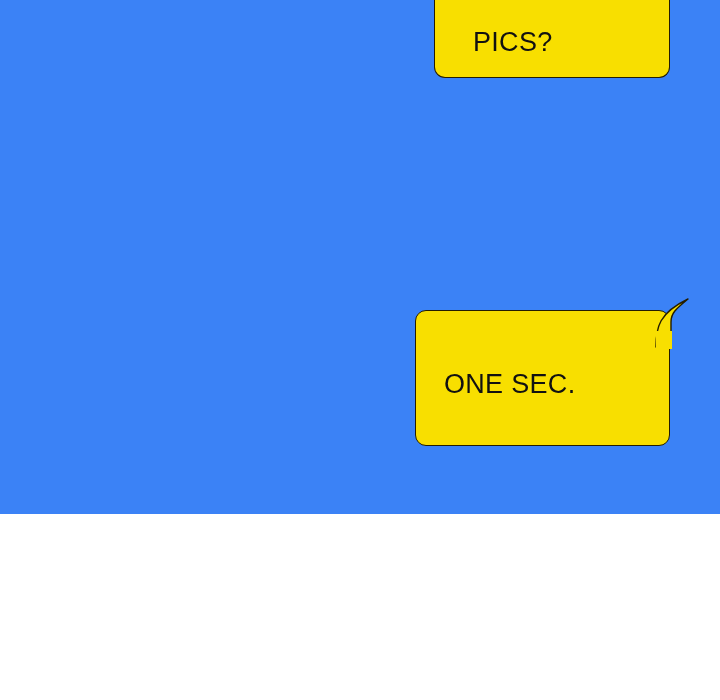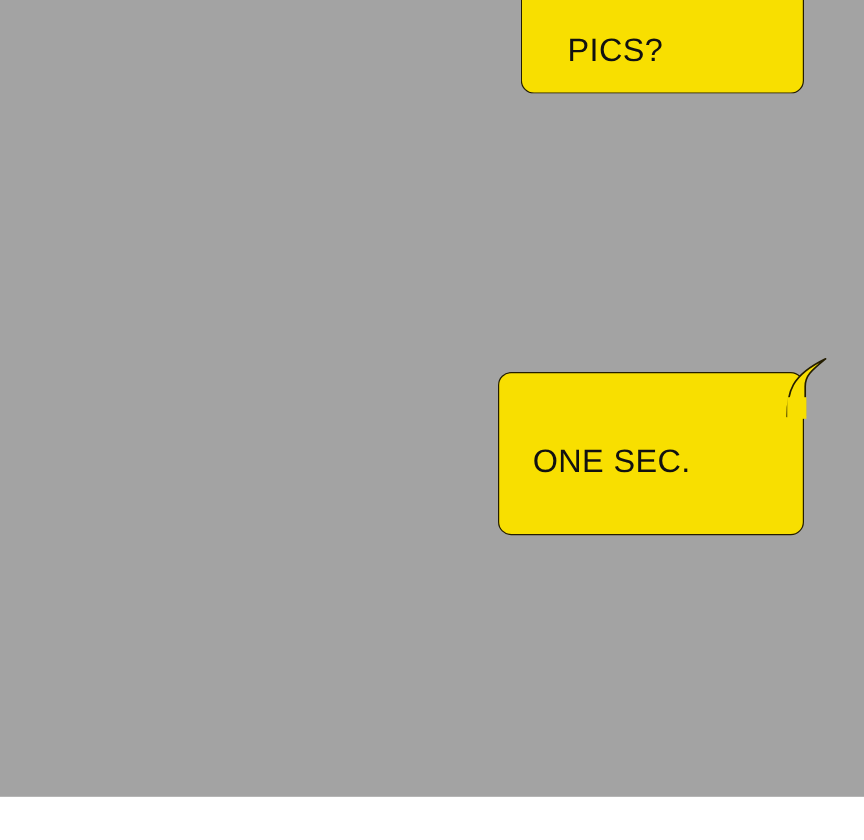--- a/index.html
+++ b/index.html
@@ -9,22 +9,22 @@
   }
   body {
     width: 720px;
     height: 700px;
     overflow: hidden;
     font-family: "Liberation Sans", sans-serif;
   }
   #comic-panel {
     position: relative;
     width: 720px;
-    height: 664px;
-    background: #a3a3a3;
+    height: 514px;
+    background: #3b82f6;
   }
   .bubble {
     position: absolute;
     box-sizing: border-box;
     background: #f8df00;
     border: 1.4px solid #241d00;
     border-radius: 11px;
     display: flex;
     align-items: center;
     justify-content: flex-start;

